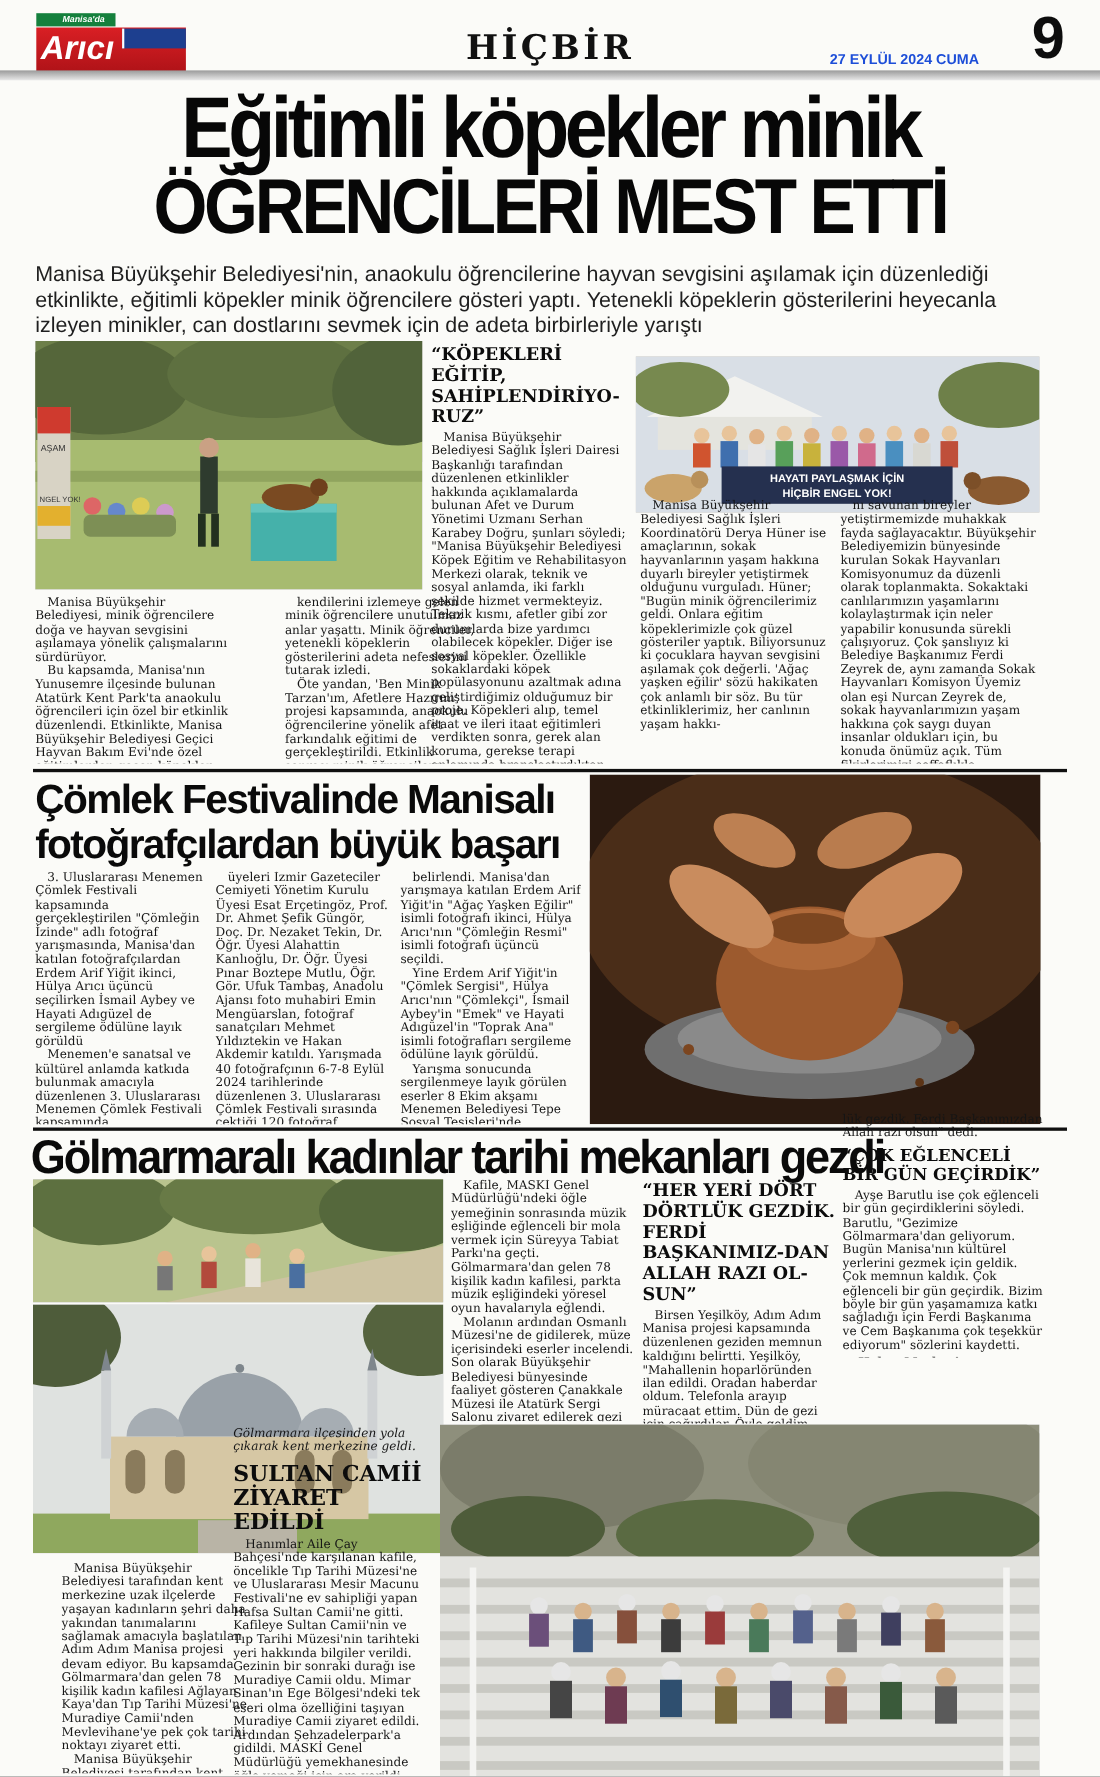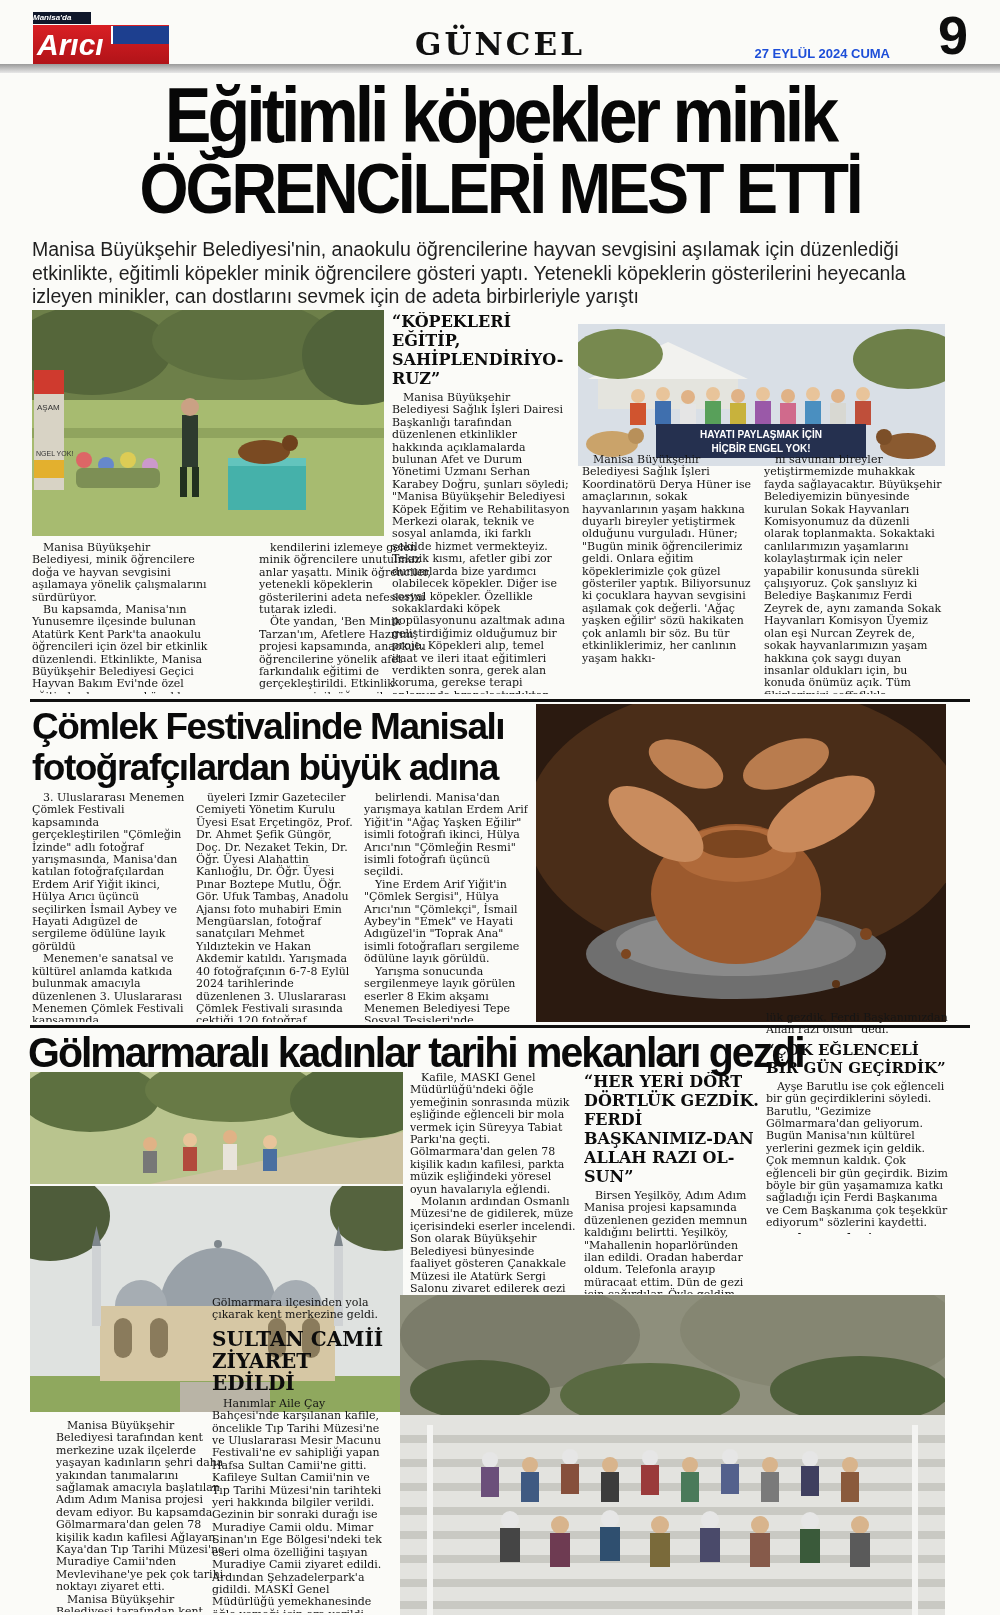--- a/index.html
+++ b/index.html
@@ -1,22 +1,22 @@
 <!DOCTYPE html>
 <html lang="tr"><head>
 <meta charset="utf-8">
 <style>
   html,body{margin:0;padding:0;background:#888;}
   #page{position:relative;width:1000px;height:1615px;background:#fbfbf8;margin:0 auto;overflow:hidden;
         font-family:"DejaVu Serif",serif;color:#1b1b1b;}
   .abs{position:absolute;}
   
   .logo-wrap{left:33px;top:12px;width:136px;height:52px;}
-  .logo-top{position:absolute;left:0;top:0;width:58px;height:12px;background:#0f172a;color:#fff;
-            font:italic bold 8px/12px "Liberation Sans",sans-serif;padding-left:0;}
+  .logo-top{position:absolute;left:0;top:0;width:58px;height:12px;background:#15803d;color:#fff;
+            font:italic bold 8px/12px "Liberation Sans",sans-serif;padding-left:14px;text-align:center;}
   .logo-main{position:absolute;left:0;top:13px;width:136px;height:40px;background:linear-gradient(180deg,#d91f24,#b01318);
              color:#fff;font:italic bold 30px/40px "Liberation Sans",sans-serif;text-align:left;padding-left:4px;box-sizing:border-box;}
   .logo-badge{position:absolute;left:78px;top:14px;width:56px;height:18px;background:#1d3f8f;border-left:2px solid #fff;}
   .section-title{left:0;top:26px;width:1000px;text-align:center;
                  font:bold 31px/36px "DejaVu Serif",serif;letter-spacing:3px;color:#111;}
   .edition-date{left:700px;top:46px;width:190px;text-align:right;
                 font:bold 13px/16px "Liberation Sans",sans-serif;color:#1d4ed8;}
   .page-num{left:890px;top:6px;width:78px;text-align:right;
             font:bold 54px/58px "Liberation Sans",sans-serif;color:#0d0d0d;}
   .head-band{left:0;top:64px;width:1000px;height:9px;background:linear-gradient(180deg,#9a9a9a,#e8e8e8);}
@@ -46,21 +46,21 @@
 </head>
 <body>
 
 <div id="page">
 
   <div class="abs logo-wrap">
     <div class="logo-top">Manisa'da</div>
     <div class="logo-main">Arıcı</div>
     <div class="logo-badge"></div>
   </div>
-  <div class="abs section-title">GÜNCEL</div>
+  <div class="abs section-title">HİÇBİR</div>
   <div class="abs edition-date">27 EYLÜL 2024 CUMA</div>
   <div class="abs page-num">9</div>
   <div class="abs head-band"></div>
 
   <div class="abs a1-head">
     <div class="a1-line1">Eğitimli köpekler minik</div>
     <div class="a1-line2">ÖĞRENCİLERİ MEST ETTİ</div>
   </div>
   <div class="abs standfirst">Manisa Büyükşehir Belediyesi'nin, anaokulu öğrencilerine hayvan sevgisini aşılamak için düzenlediği etkinlikte, eğitimli köpekler minik öğrencilere gösteri yaptı. Yetenekli köpeklerin gösterilerini heyecanla izleyen minikler, can dostlarını sevmek için de adeta birbirleriyle yarıştı</div>
 
@@ -153,21 +153,21 @@
     <div>
         <p>nı savunan bireyler yetiştirmemizde muhakkak fayda sağlayacaktır. Büyükşehir Belediyemizin bünyesinde kurulan Sokak Hayvanları Komisyonumuz da düzenli olarak toplanmakta. Sokaktaki canlılarımızın yaşamlarını kolaylaştırmak için neler yapabilir konusunda sürekli çalışıyoruz. Çok şanslıyız ki Belediye Başkanımız Ferdi Zeyrek de, aynı zamanda Sokak Hayvanları Komisyon Üyemiz olan eşi Nurcan Zeyrek de, sokak hayvanlarımızın yaşam hakkına çok saygı duyan insanlar oldukları için, bu konuda önümüz açık. Tüm fikirlerimizi şeffaflıkla dinliyorlar. Sokak canlarımız için yapılabilecek her türlü proje için ellerinden geldiğince destek oluyorlar."</p>
       </div>
 
   </div>
 
   <div class="abs divider" style="left:30px;top:699px;width:940px;"></div>
 
   <div class="abs a2-head">
     <div>Çömlek Festivalinde Manisalı</div>
-    <div>fotoğrafçılardan büyük adına</div>
+    <div>fotoğrafçılardan büyük başarı</div>
   </div>
 
   <div class="abs col" style="left:32px;top:792px;width:156px;height:230px;">
       <p>3. Uluslararası Menemen Çömlek Festivali kapsamında gerçekleştirilen "Çömleğin İzinde" adlı fotoğraf yarışmasında, Manisa'dan katılan fotoğrafçılardan Erdem Arif Yiğit ikinci, Hülya Arıcı üçüncü seçilirken İsmail Aybey ve Hayati Adıgüzel de sergileme ödülüne layık görüldü</p>
       <p>Menemen'e sanatsal ve kültürel anlamda katkıda bulunmak amacıyla düzenlenen 3. Uluslararası Menemen Çömlek Festivali kapsamında gerçekleştirilen "Çömleğin İz'inde" Fotoğraf Yarışması'nın jüri değerlendirme toplantısı gerçekleştirildi. Menemen Belediyesi ARGE Biriminde gerçekleştirilen toplantıya jüri</p>
     </div>
   <div class="abs col" style="left:196px;top:792px;width:162px;height:230px;">
       <p>üyeleri İzmir Gazeteciler Cemiyeti Yönetim Kurulu Üyesi Esat Erçetingöz, Prof. Dr. Ahmet Şefik Güngör, Doç. Dr. Nezaket Tekin, Dr. Öğr. Üyesi Alahattin Kanlıoğlu, Dr. Öğr. Üyesi Pınar Boztepe Mutlu, Öğr. Gör. Ufuk Tambaş, Anadolu Ajansı foto muhabiri Emin Mengüarslan, fotoğraf sanatçıları Mehmet Yıldıztekin ve Hakan Akdemir katıldı. Yarışmada 40 fotoğrafçının 6-7-8 Eylül 2024 tarihlerinde düzenlenen 3. Uluslararası Çömlek Festivali sırasında çektiği 120 fotoğraf birbiriyle yarıştı. Toplantı sonucunda jüri üyelerinin titizlikle yaptığı değerlendirmeler sonucu sergilenmeye layık görülen eserler ile dereceye giren eserler</p>
     </div>
   <div class="abs col" style="left:364px;top:792px;width:164px;height:230px;">
@@ -319,20 +319,20 @@
       <line x1="30" y1="130" x2="30" y2="320" stroke="#f4f4f2" stroke-width="6"></line>
       <line x1="515" y1="130" x2="515" y2="320" stroke="#f4f4f2" stroke-width="6"></line>
     </svg>
   </div>
 
   <div class="abs col" style="left:32px;top:1420px;width:172px;height:192px;margin-left:24px;">
       <p>Manisa Büyükşehir Belediyesi tarafından kent merkezine uzak ilçelerde yaşayan kadınların şehri daha yakından tanımalarını sağlamak amacıyla başlatılan Adım Adım Manisa projesi devam ediyor. Bu kapsamda Gölmarmara'dan gelen 78 kişilik kadın kafilesi Ağlayan Kaya'dan Tıp Tarihi Müzesi'ne Muradiye Camii'nden Mevlevihane'ye pek çok tarihi noktayı ziyaret etti.</p>
       <p>Manisa Büyükşehir Belediyesi tarafından kent merkezine uzak ilçelerde yaşayan kadınların şehrin tarihini daha yakından tanıması ve kadınların sosyal hayata katılımının arttırılması amacıyla hayata geçirilen Adım Adım Manisa projesi devam ediyor. Adım Adım Manisa projesi kapsamında 78 kişilik kafile şehrin tarihini keşfetmek için</p>
     </div>
   <div class="abs col" style="left:212px;top:1297px;width:178px;height:316px;">
-    <p style="text-indent:0;">Gölmarmara ilçesinden yola çıkarak kent merkezine geldi.</p>
+    <p style="text-indent:0;font-style:italic;">Gölmarmara ilçesinden yola çıkarak kent merkezine geldi.</p>
     <div class="subhead big">SULTAN CAMİİ ZİYARET EDİLDİ</div>
     <div>
         <p>Hanımlar Aile Çay Bahçesi'nde karşılanan kafile, öncelikle Tıp Tarihi Müzesi'ne ve Uluslararası Mesir Macunu Festivali'ne ev sahipliği yapan Hafsa Sultan Camii'ne gitti. Kafileye Sultan Camii'nin ve Tıp Tarihi Müzesi'nin tarihteki yeri hakkında bilgiler verildi. Gezinin bir sonraki durağı ise Muradiye Camii oldu. Mimar Sinan'ın Ege Bölgesi'ndeki tek eseri olma özelliğini taşıyan Muradiye Camii ziyaret edildi. Ardından Şehzadelerpark'a gidildi. MASKİ Genel Müdürlüğü yemekhanesinde öğle yemeği için ara verildi.</p>
       </div>
   </div>
 
 </div>
 
 </body></html>

